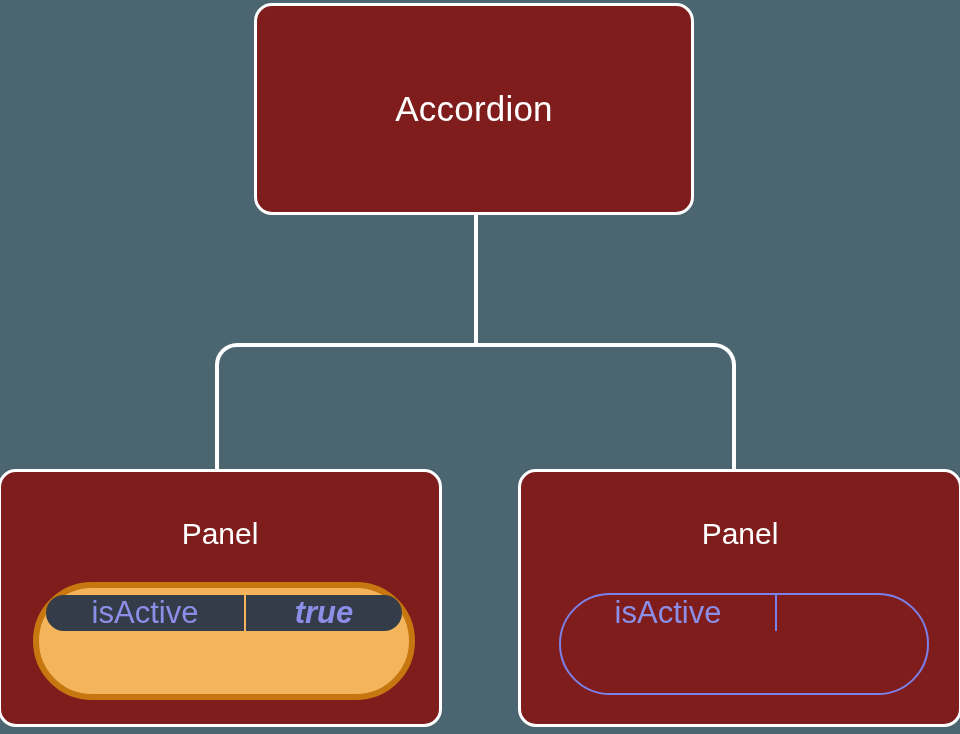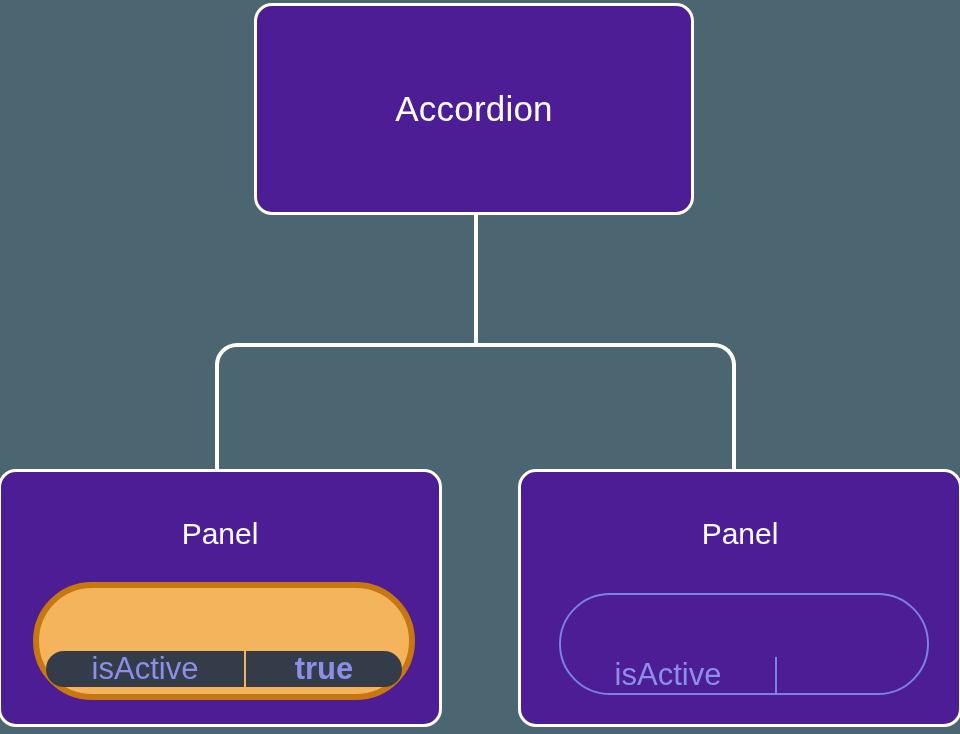--- a/index.html
+++ b/index.html
@@ -40,21 +40,21 @@
     border-left: 4px solid #ffffff;
     border-right: 4px solid #ffffff;
     border-top-left-radius: 22px;
     border-top-right-radius: 22px;
     box-sizing: border-box;
   }
 
   
   .node {
     position: absolute;
-    background: #4c1d95;
+    background: #7f1d1d;
     border: 3px solid #ffffff;
     border-radius: 18px;
     box-sizing: border-box;
   }
   .node-root {
     left: 254px;
     top: 3px;
     width: 440px;
     height: 212px;
     display: flex;
@@ -85,21 +85,21 @@
     text-align: center;
     color: #ffffff;
     font-size: 30px;
     font-weight: 400;
   }
 
   
   .pill {
     position: absolute;
     display: flex;
-    align-items: flex-end;
+    align-items: flex-start;
     box-sizing: border-box;
   }
 
   
   .pill-plain {
     left: 38px;
     top: 121px;
     width: 370px;
     height: 102px;
     border: 2px solid #7b81e8;
@@ -150,20 +150,21 @@
     font-size: 31px;
   }
   .pill-hl .pill-key {
     width: 198px;
     font-weight: 400;
     border-right: 2px solid #f4b45c;
   }
   .pill-hl .pill-val {
     flex: 1;
     font-weight: 700;
+    font-style: italic;
   }
 </style>
 </head>
 <body>
 
 <div id="stage">
 
   <div class="edge edge-v-root"></div>
   <div class="elbow"></div>
 

